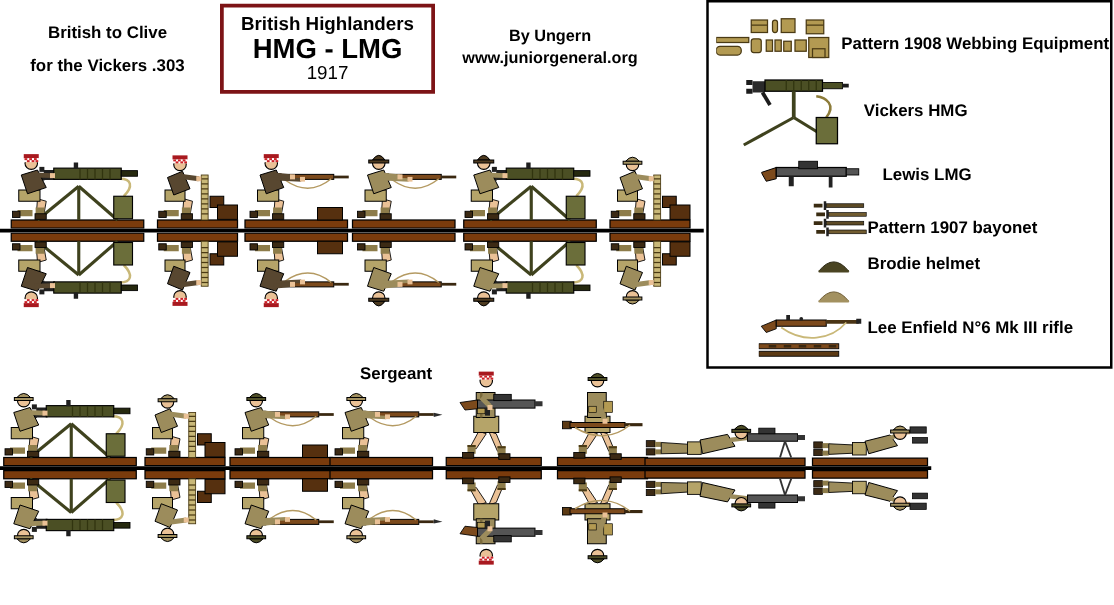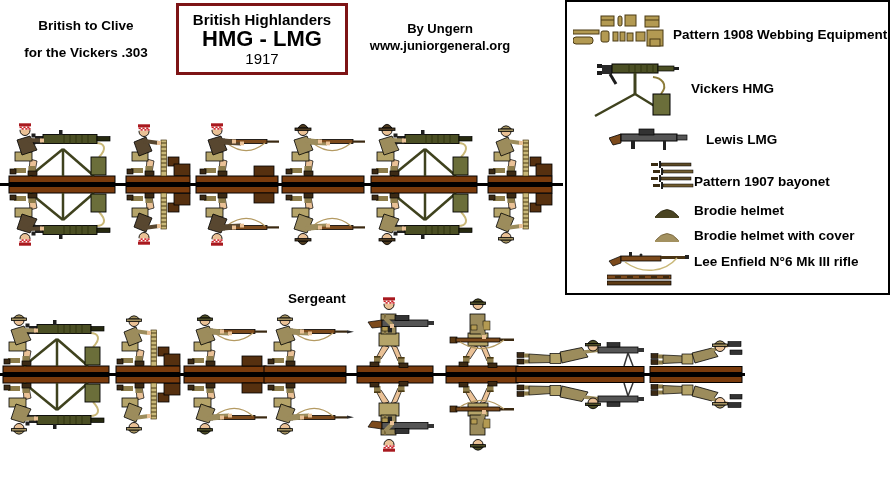--- a/index.html
+++ b/index.html
@@ -123,21 +123,20 @@
           <rect x="2" y="11" width="24" height="2" fill="#4a4422"></rect>
         </svg>
       </div>
       <div class="legend-label" style="left: 127px; top: 201px;">Brodie helmet</div>
       <div class="legend-icon" style="left: 86px; top: 227px;">
         <svg width="28" height="14" viewBox="0 0 28 14" xmlns="http://www.w3.org/2000/svg">
           <path d="M2,12 Q14,-3 26,12 Z" fill="#a39160" stroke="#6e5c34" stroke-width="0.8"></path>
           <rect x="2" y="11" width="24" height="2" fill="#a39160"></rect>
         </svg>
       </div>
-      <div class="legend-label" style="left: 127px; top: 226px;">Brodie helmet with cover</div>
       <div class="legend-icon" style="left: 40px; top: 243px;">
         <svg width="86" height="42" viewBox="0 0 86 42" xmlns="http://www.w3.org/2000/svg">
           <polygon points="2,16 14,11 14,18 6,21" fill="#7c4a1c" stroke="#000" stroke-width="0.7"></polygon>
           <rect x="14" y="11" width="40" height="5" fill="#7c4a1c" stroke="#000" stroke-width="0.8"></rect>
           <rect x="54" y="11" width="26" height="3" fill="#4a3414"></rect>
           <rect x="22" y="7" width="3" height="4" fill="#222"></rect>
           <circle cx="34" cy="10" r="1.5" fill="#222"></circle>
           <rect x="78" y="10" width="4" height="4" fill="#222"></rect>
           <path d="M18,17 C36,30 58,27 70,13" fill="none" stroke="#c9b878" stroke-width="1.4"></path>
           <rect x="0" y="30" width="64" height="4" fill="#7c4a1c" stroke="#000" stroke-width="0.7"></rect>

